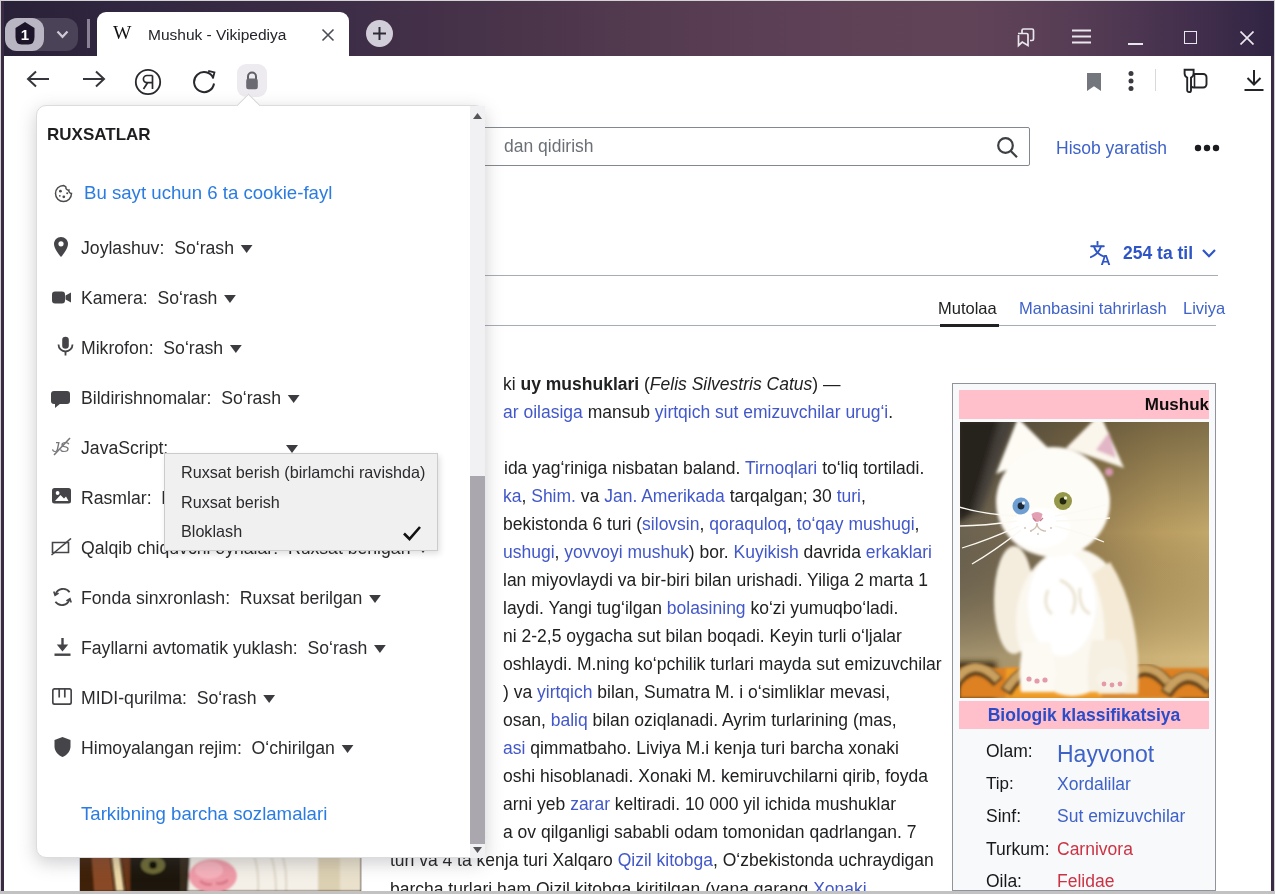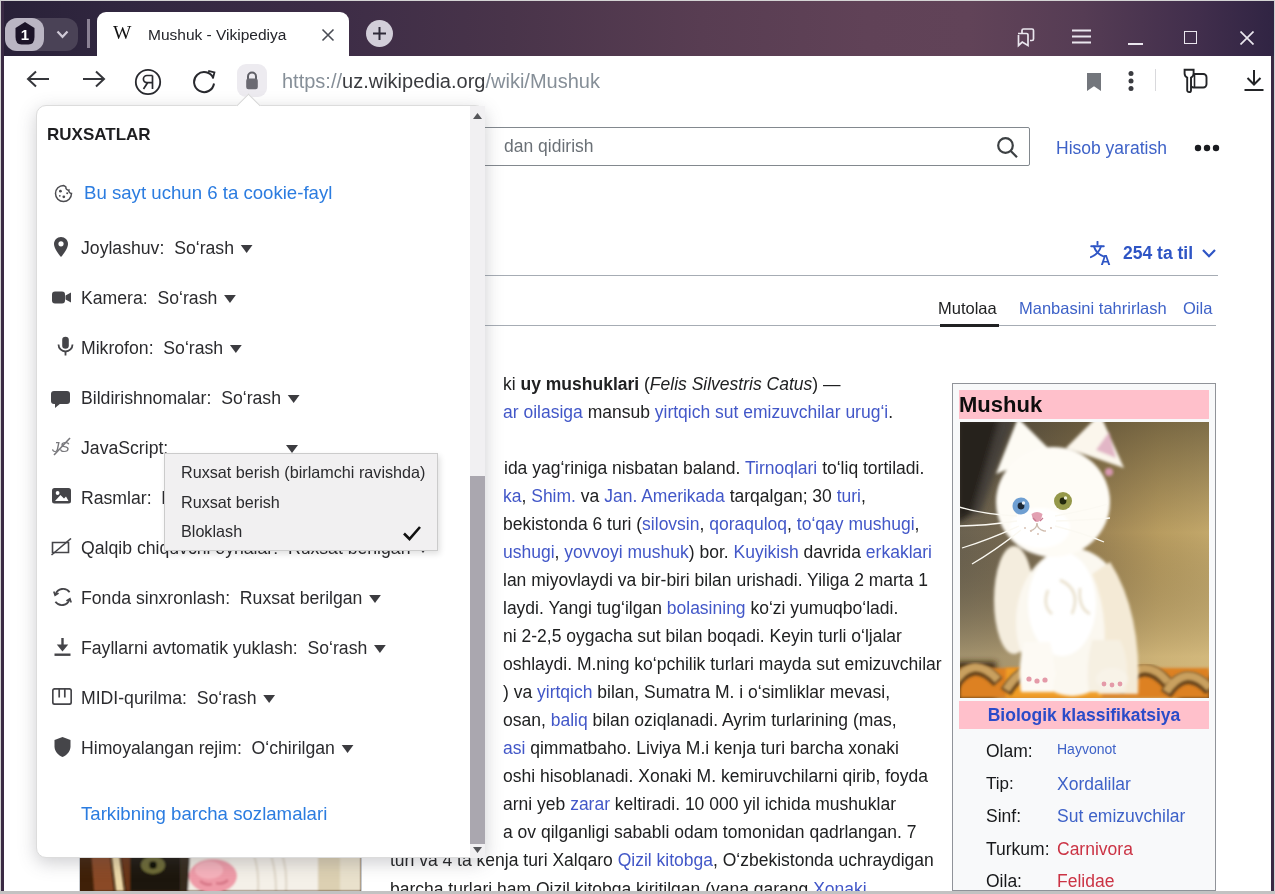--- a/index.html
+++ b/index.html
@@ -69,21 +69,20 @@
   </svg>
   <svg class="abs" style="left:188px;top:12px" width="26" height="26" fill="none" stroke="#28292e" stroke-width="2">
     <path d="M22.3 10.2 A 10 10 0 1 0 23 15.5"></path>
     <path d="M17.2 2.8 L23.4 4.4 L21.8 10.6" stroke-width="1.9" fill="none"></path>
   </svg>
   <div class="abs" style="left:234px;top:8px;width:30px;height:33px;border-radius:9px;background:#edebf0"></div>
   <svg class="abs" style="left:241px;top:14px" width="16" height="21">
     <path d="M4 9 V6.5 a4 4 0 0 1 8 0 V9" fill="none" stroke="#5f5f66" stroke-width="2"></path>
     <rect x="2.2" y="8.6" width="11.6" height="10.6" rx="2.2" fill="#6b6a72"></rect>
   </svg>
-  <div class="abs" style="left:279px;top:14px;font-size:20px;color:#868f98">https://<span style="color:#3a3b3f">uz.wikipedia.org</span>/wiki/Mushuk</div>
 
   <svg class="abs" style="left:1082px;top:16px" width="18" height="20">
       <path d="M2 1 H16 V19 L9 14.2 L2 19 Z" fill="#73767c"></path>
     </svg>
   <svg class="abs" style="left:1124px;top:14px" width="8" height="22" fill="#3a3b40">
       <circle cx="4" cy="3.4" r="2.5"></circle>
       <circle cx="4" cy="11" r="2.5"></circle>
       <circle cx="4" cy="18.6" r="2.5"></circle>
     </svg>
   <div class="abs" style="left:1152px;top:13px;width:1px;height:22px;background:#d9d9dc"></div>
@@ -122,21 +121,21 @@
     <text x="10.5" y="23.5" font-size="14" font-weight="bold" font-family="Liberation Sans" fill="#2e55c5">A</text>
   </svg>
   <div style="left:1106px;top:243px;font-size:17.5px;font-weight:bold;color:#2e55c5">254 ta til</div>
   <svg style="left:1184px;top:248px" width="16" height="10">
       <path d="M2 2 L8 8.2 L14 2" stroke="#2e55c5" stroke-width="2.2" fill="none"></path>
     </svg>
   <div style="left:420px;top:275px;width:781px;height:1px;background:#a6acb4"></div>
 
   <div style="left:921px;top:299px;font-size:16.5px;color:#202122">Mutolaa</div>
   <div style="left:1002px;top:299px;font-size:16.5px;color:#3e62c8">Manbasini tahrirlash</div>
-  <div style="left:1166px;top:299px;font-size:16.5px;color:#3e62c8">Oila</div>
+  <div style="left:1166px;top:299px;font-size:16.5px;color:#3e62c8">Liviya</div>
   <div style="left:420px;top:325px;width:779px;height:1px;background:#a6acb4"></div>
   <div style="left:923px;top:324px;width:59px;height:2.5px;background:#202122"></div>
 
   <div class="ln" style="left:486px;top:374px">ki <b>uy mushuklari</b> (<i>Felis Silvestris Catus</i>) —</div>
   <div class="ln" style="left:486px;top:401.5px"><a>ar oilasiga</a> mansub <a>yirtqich sut emizuvchilar urugʻi</a>.</div>
   <div class="ln" style="left:487px;top:457.5px">ida yagʻriniga nisbatan baland. <a>Tirnoqlari</a> toʻliq tortiladi.</div>
   <div class="ln" style="left:486px;top:485.5px"><a>ka</a>, <a>Shim.</a> va <a>Jan. Amerikada</a> tarqalgan; 30 <a>turi</a>,</div>
   <div class="ln" style="left:486px;top:513.5px">bekistonda 6 turi (<a>silovsin</a>, <a>qoraquloq</a>, <a>toʻqay mushugi</a>,</div>
   <div class="ln" style="left:486px;top:541.5px"><a>ushugi</a>, <a>yovvoyi mushuk</a>) bor. <a>Kuyikish</a> davrida <a>erkaklari</a></div>
   <div class="ln" style="left:486px;top:569.5px">lan miyovlaydi va bir-biri bilan urishadi. Yiliga 2 marta 1</div>
@@ -175,21 +174,21 @@
       <ellipse cx="129" cy="169" rx="14" ry="9" fill="#f6b2bc"></ellipse>
       <path d="M120 180 q6 5 12 3 M136 182 q7 2 12 -3" stroke="#d87888" stroke-width="2.6" fill="none"></path>
       <path d="M166 140 q14 18 12 50 M180 132 q16 22 16 58 M196 140 q12 20 10 50" stroke="#ddd5c6" stroke-width="2" fill="none"></path>
       <rect x="238" y="0" width="43" height="190" fill="#dcd0b2"></rect>
       <rect x="260" y="0" width="21" height="190" fill="#e9e1cc"></rect>
       <polygon points="238,0 281,0 281,60 246,40" fill="#bfae8c"></polygon>
     </g>
   </svg>
 
   <div style="left:935px;top:383px;width:264px;height:508px;border:1.6px solid #909399;background:#f8f9fa"></div>
-  <div style="left:942px;top:390px;width:250px;height:29px;background:#ffc0cb;text-align:left;font-size:22px;font-weight:bold;color:#0e0e0e;line-height:29px">Mushuk</div>
+  <div style="left:942px;top:390px;width:250px;height:29px;background:#ffc0cb;text-align:right;font-size:17px;font-weight:bold;color:#0e0e0e;line-height:29px">Mushuk</div>
   <svg style="left:943px;top:422px" width="249" height="276" viewBox="0 0 249 276">
     <defs>
       <linearGradient id="kbg" x1="0" y1="0" x2="1" y2="0">
         <stop offset="0" stop-color="#6b6250"></stop>
           <stop offset=".3" stop-color="#7b6c52"></stop>
           <stop offset=".55" stop-color="#9d8454"></stop>
           <stop offset=".8" stop-color="#b89c60"></stop>
           <stop offset="1" stop-color="#c2a76a"></stop>
       </linearGradient>
       <linearGradient id="kbgv" x1="0" y1="0" x2="0" y2="1">
@@ -279,21 +278,21 @@
         <circle cx="69" cy="257" r="2.6"></circle>
         <circle cx="77" cy="259" r="2.6"></circle>
         <circle cx="85" cy="258" r="2.6"></circle>
         <circle cx="144" cy="262" r="2.4"></circle>
         <circle cx="152" cy="263" r="2.4"></circle>
         <circle cx="160" cy="262" r="2.4"></circle>
       </g>
   </svg>
   <div style="left:942px;top:701px;width:250px;height:28px;background:#ffc0cb;text-align:center;font-size:17.5px;font-weight:bold;color:#2b4bc8;line-height:28px">Biologik klassifikatsiya</div>
   <div style="left:969px;top:741px;font-size:17.5px;color:#17181a">Olam:</div>
-  <div style="left:1040px;top:741px;font-size:14px"><span class="wl">Hayvonot</span></div>
+  <div style="left:1040px;top:741px;font-size:23px"><span class="wl">Hayvonot</span></div>
   <div style="left:969px;top:774px;font-size:17px;color:#17181a">Tip:</div>
   <div style="left:1040px;top:774px;font-size:17.5px"><span class="wl">Xordalilar</span></div>
   <div style="left:969px;top:806px;font-size:17.5px;color:#17181a">Sinf:</div>
   <div style="left:1040px;top:806px;font-size:17.5px"><span class="wl">Sut emizuvchilar</span></div>
   <div style="left:969px;top:839px;font-size:17.5px;color:#17181a">Turkum:</div>
   <div style="left:1040px;top:839px;font-size:17.5px;color:#cb3344">Carnivora</div>
   <div style="left:969px;top:871px;font-size:17.5px;color:#17181a">Oila:</div>
   <div style="left:1040px;top:871px;font-size:17.5px;color:#cb3344">Felidae</div>
 
   <div style="left:1258px;top:105px;width:13px;height:786px;background:#f5f5f5;border-left:1px solid #e8e8e8"></div>

